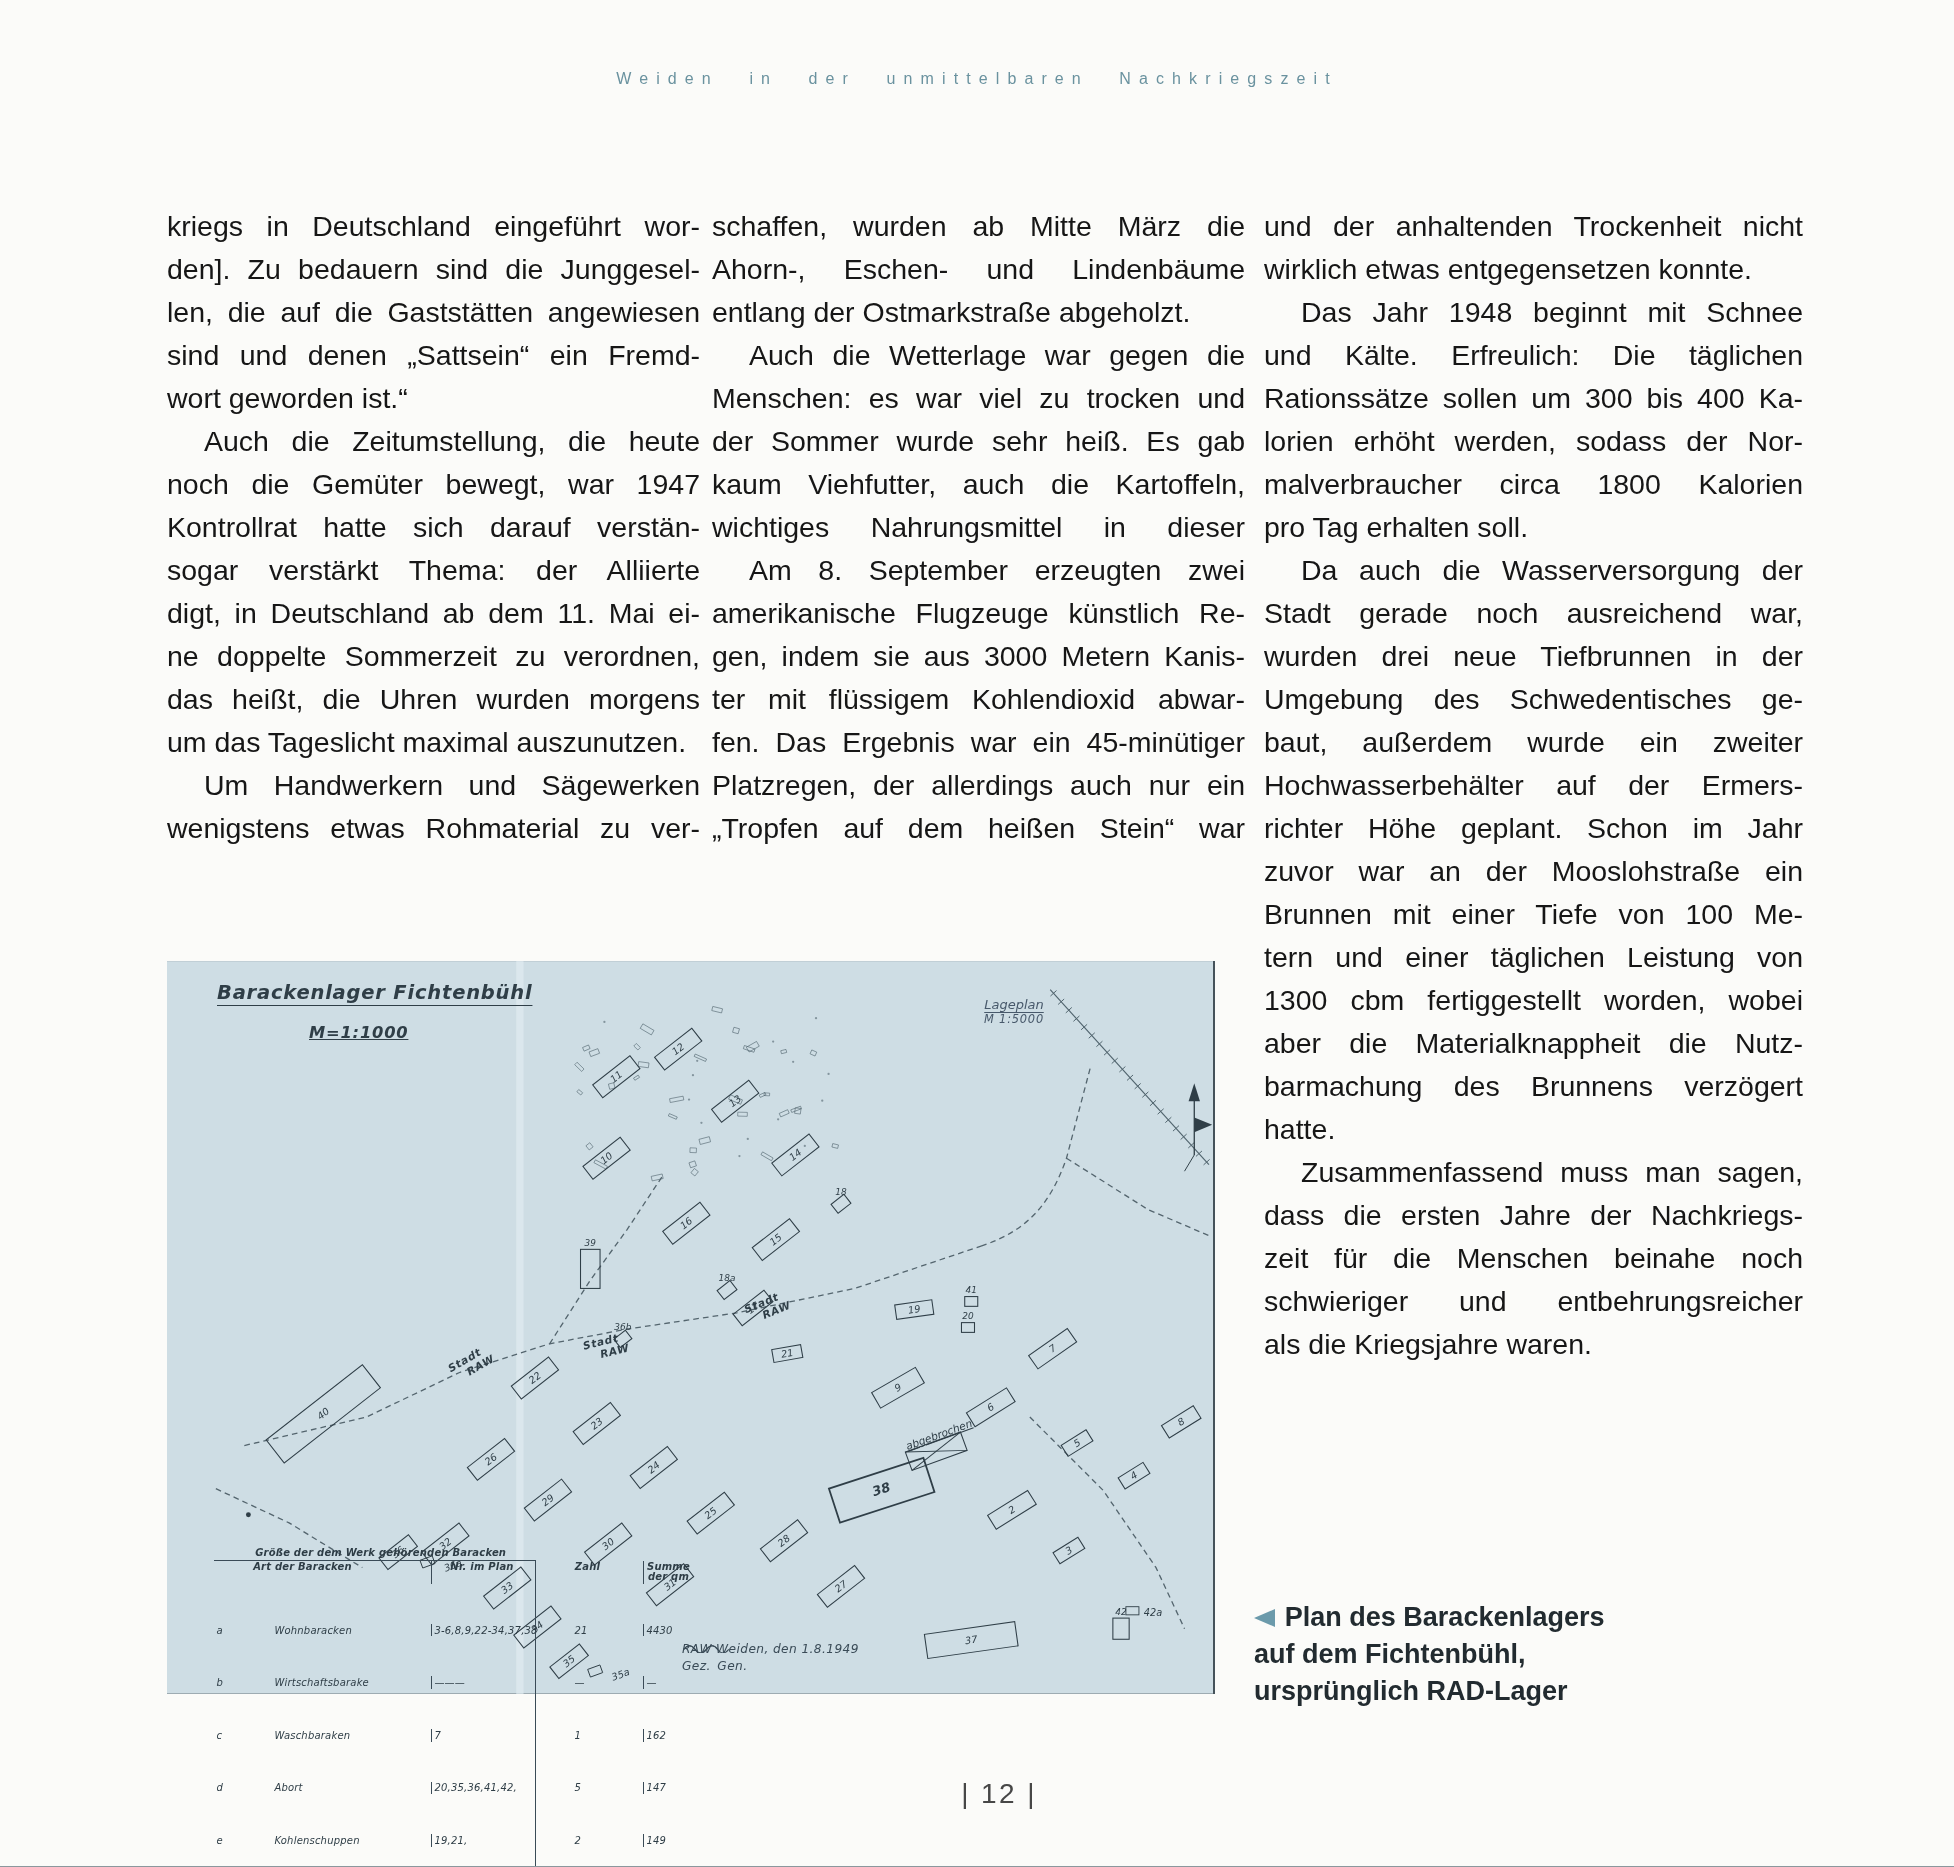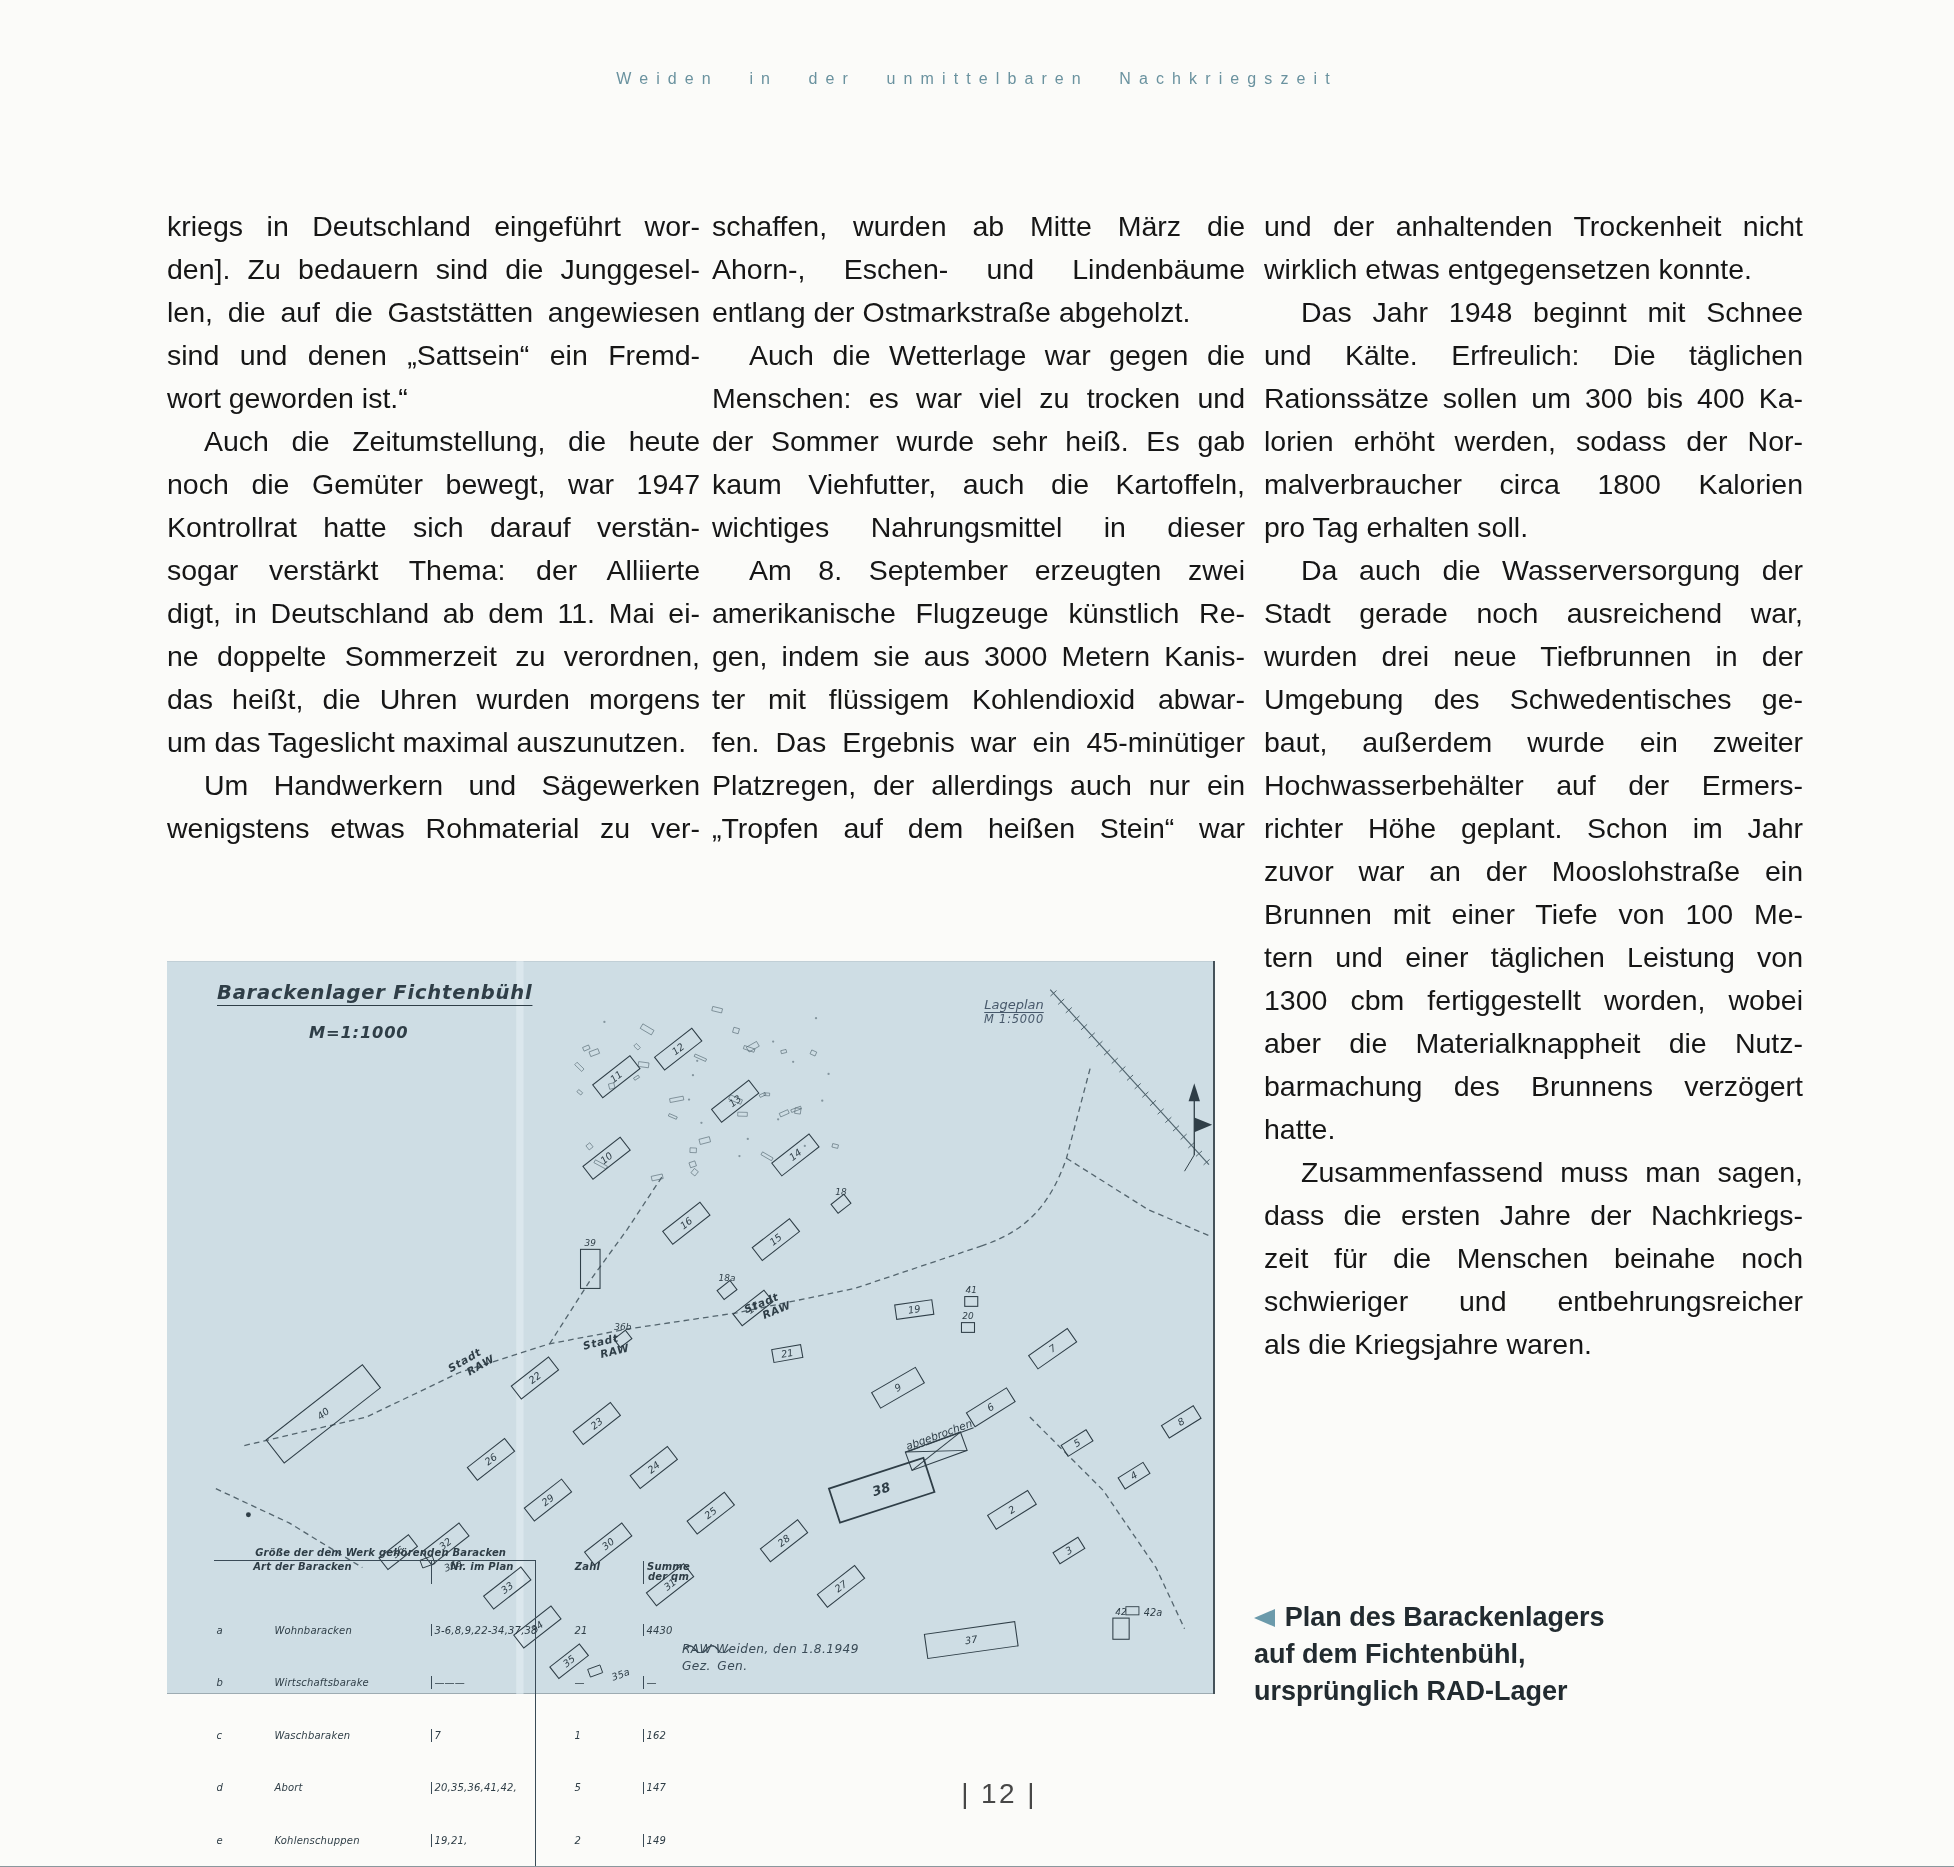--- a/index.html
+++ b/index.html
@@ -35,21 +35,21 @@
   .map svg{position:absolute;left:0;top:0;}
   .map-title{
     position:absolute;left:50px;top:19.5px;width:342px;
     font-family:"DejaVu Sans",sans-serif;font-style:italic;font-weight:bold;
     font-size:19.5px;color:#2f3e47;letter-spacing:0.8px;
     text-decoration:underline;text-underline-offset:5.7px;
   }
   .map-scale{
     position:absolute;left:142px;top:62px;
     font-family:"DejaVu Sans",sans-serif;font-style:italic;font-weight:bold;
-    font-size:16.3px;color:#2f3e47;letter-spacing:0.8px;
+    font-size:16.3px;color:#2f3e47;letter-spacing:0.8px;text-decoration:underline;
   }
   .map-inset{
     position:absolute;left:790px;top:16.3px;width:114px;text-align:center;
     font-family:"DejaVu Sans",sans-serif;font-style:italic;font-weight:normal;
     color:#48596b;
     margin-top:20px;
   }
   .map-inset .t1{font-size:13px;text-decoration:underline;text-underline-offset:3.3px;}
   .map-inset .t2{font-size:11.4px;letter-spacing:0.8px;}
   .map-sign{

